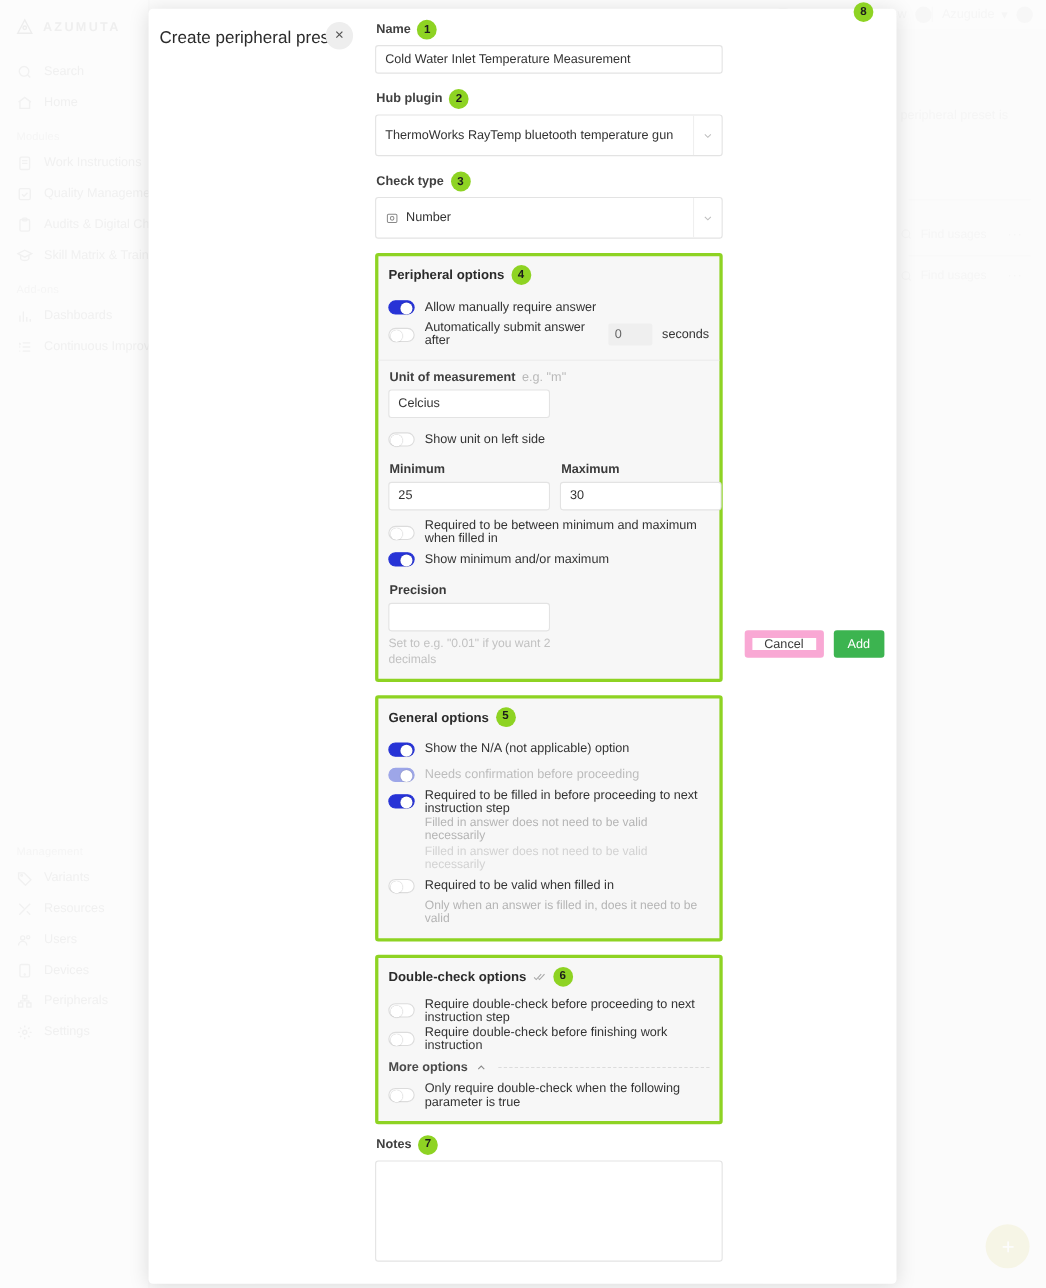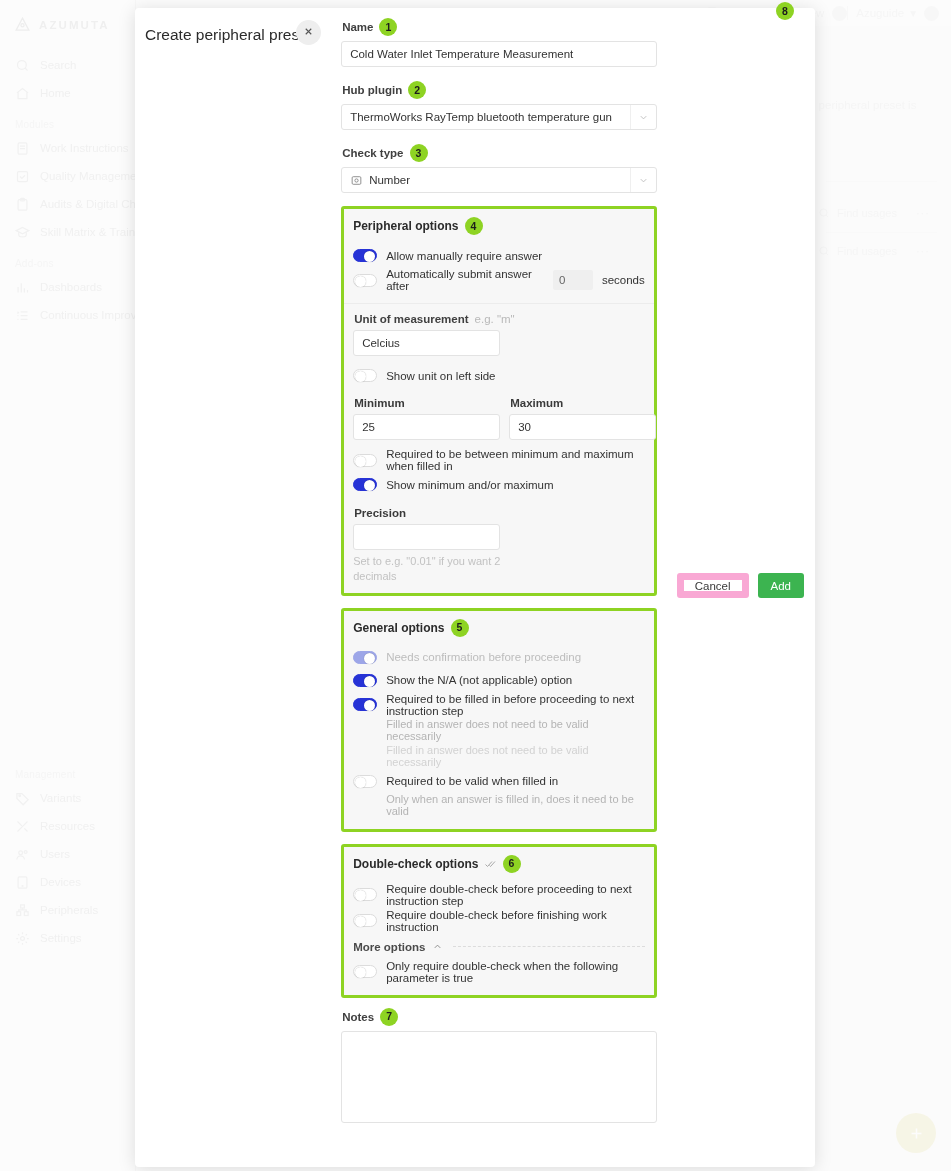--- a/index.html
+++ b/index.html
@@ -108,21 +108,21 @@
     background: #8ed323; color: #1c1c1c; font-size: 10.5px; font-weight: 700;
     font-family: "Liberation Sans", sans-serif; line-height: 1;
   }
 
   .input {
     width: 100%; height: 26px; border: 1px solid #e3e3e3; border-radius: 3px;
     background: #fff; font-size: 11.5px; color: #333; padding: 0 8px;
     font-family: "Liberation Sans", sans-serif;
   }
   .select {
-    position: relative; width: 100%; height: 26px; border: 1px solid #e3e3e3;
+    position: relative; width: 100%; height: 38px; border: 1px solid #e3e3e3;
     border-radius: 3px; background: #fff; display: flex; align-items: center;
     padding: 0 28px 0 8px; font-size: 11.5px; color: #333; cursor: pointer;
   }
   .select .chev {
     position: absolute; right: 7px; top: 0; bottom: 0; display: flex; align-items: center;
     padding-left: 7px; border-left: 1px solid #efefef; color: #bdbdbd;
   }
   .select .chev svg { width: 11px; height: 11px; }
   .select .type-ico { width: 13px; height: 13px; margin-right: 6px; color: #888; flex: 0 0 13px; }
   .select .type-ico svg { width: 13px; height: 13px; display: block; }
@@ -537,31 +537,31 @@
         <div class="helper">Set to e.g. "0.01" if you want 2 decimals</div>
       </div>
 
       <div class="hl" style="margin-top:12px">
         <div class="sec-title">
           <span>General options</span>
           <span class="badge">5</span>
         </div>
 
         <div class="tgl-row">
+          <span class="tgl on">
+              <span class="knob"></span>
+            </span>
+          <span class="tgl-label">Show the N/A (not applicable) option</span>
+        </div>
+
+        <div class="tgl-row">
           <span class="tgl on dim">
               <span class="knob"></span>
             </span>
           <span class="tgl-label muted">Needs confirmation before proceeding</span>
-        </div>
-
-        <div class="tgl-row">
-          <span class="tgl on">
-              <span class="knob"></span>
-            </span>
-          <span class="tgl-label">Show the N/A (not applicable) option</span>
         </div>
 
         <div class="tgl-row">
           <span class="tgl on">
               <span class="knob"></span>
             </span>
           <span class="tgl-label">Required to be filled in before proceeding to next instruction step</span>
         </div>
         <div class="sub-note">Filled in answer does not need to be valid necessarily</div>
 

